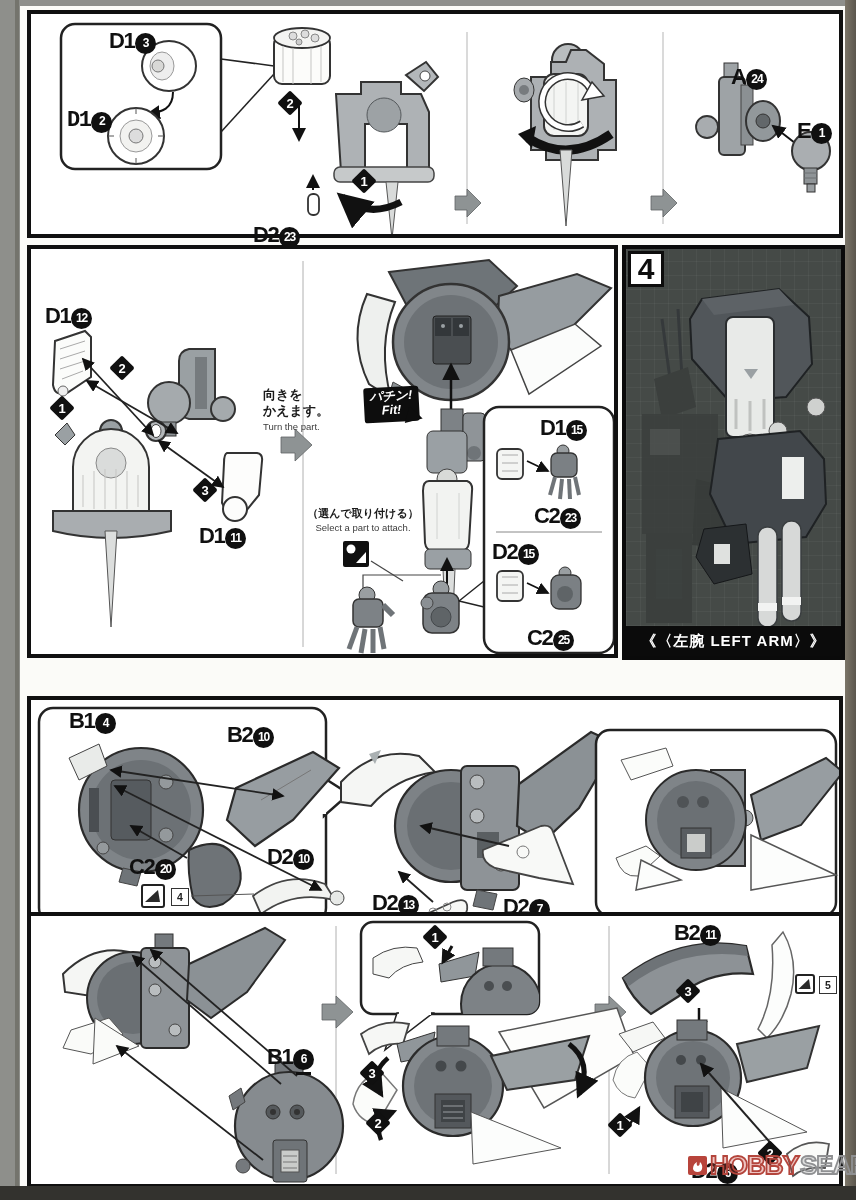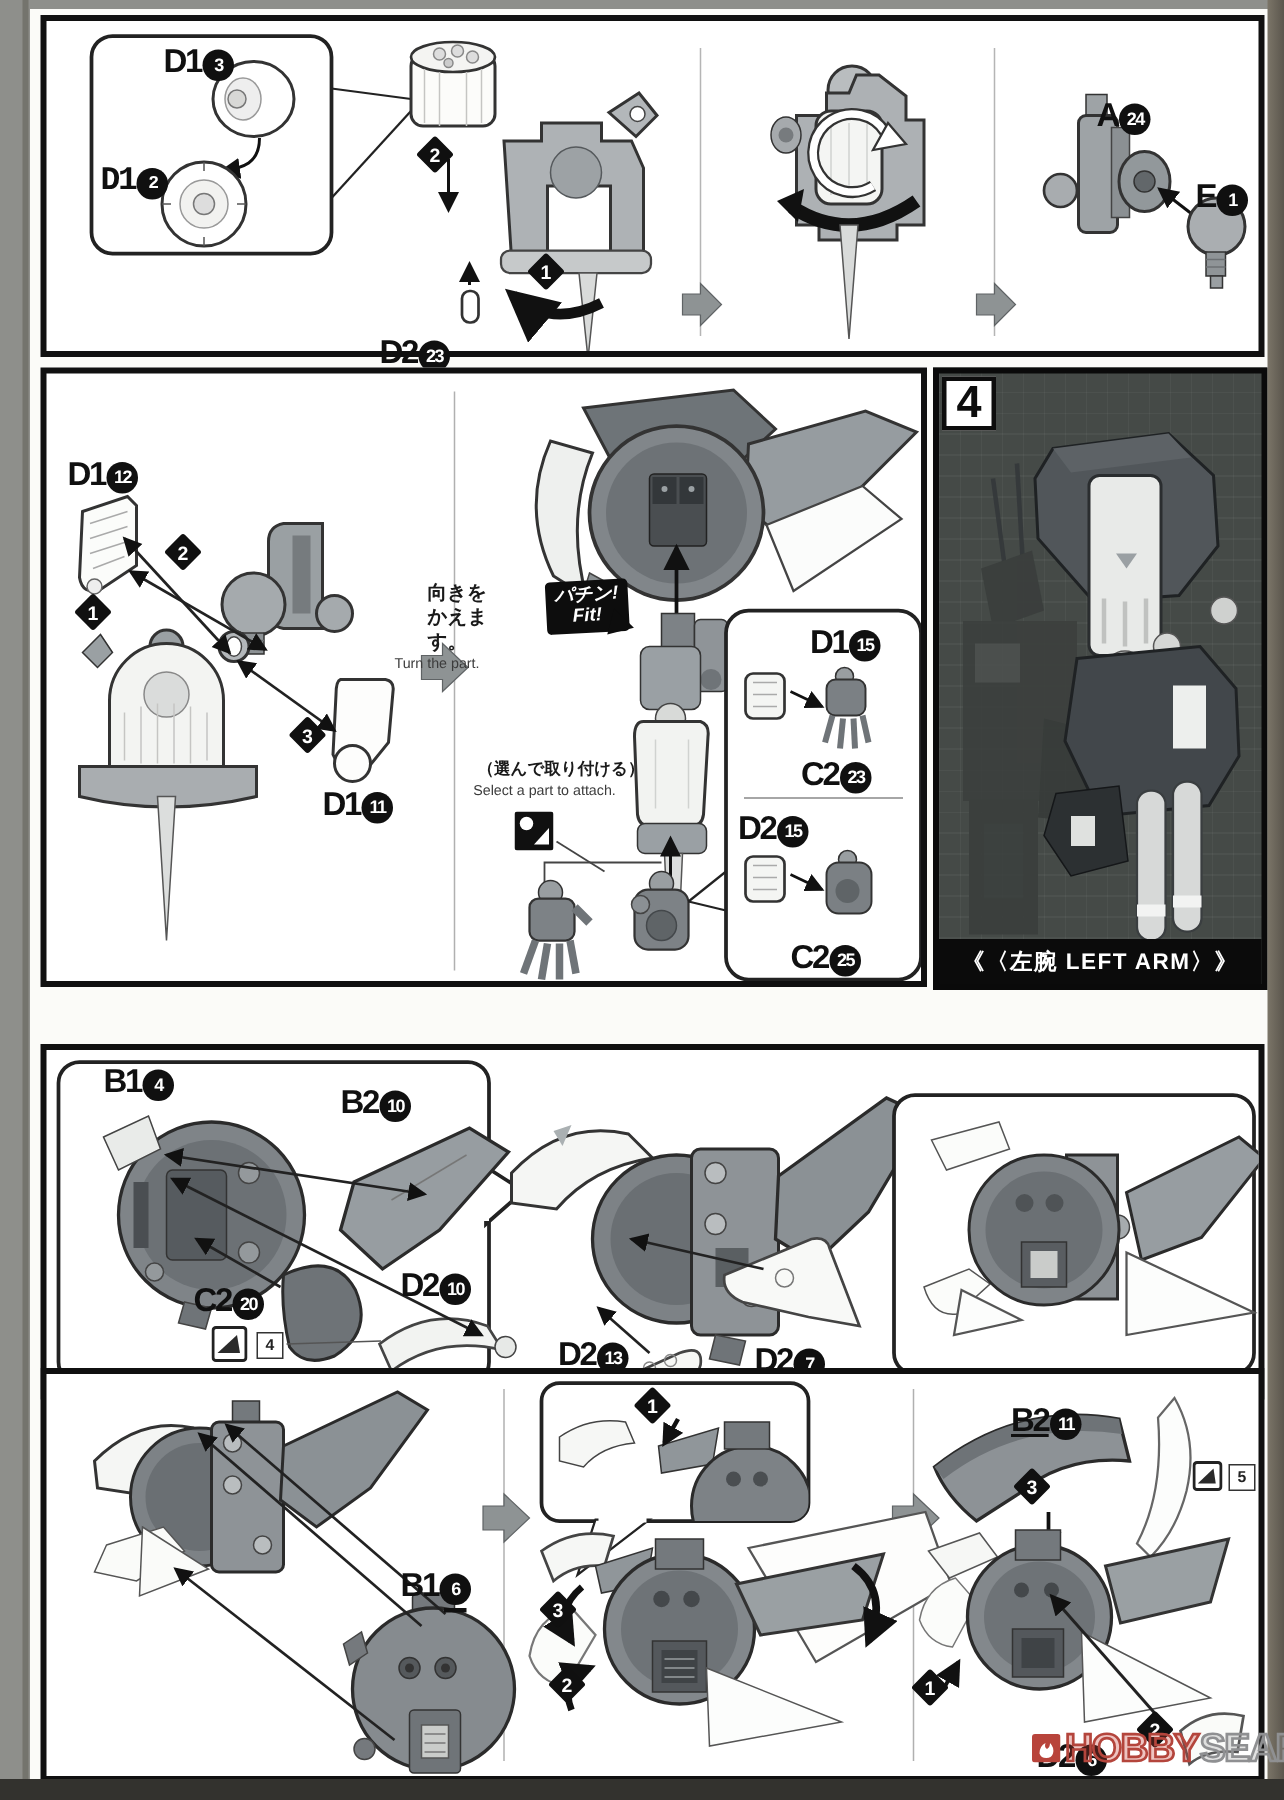--- a/index.html
+++ b/index.html
@@ -17,21 +17,21 @@
   .pnum{position:relative;display:inline-flex;align-items:center;justify-content:center;
         width:21px;height:21px;border-radius:50%;background:#101010;color:#fff;
         font-size:12px;font-weight:bold;letter-spacing:-1px;margin-left:1px;vertical-align:1px;}
   .pnum.ul::after{content:"";position:absolute;left:3px;bottom:-5px;width:15px;height:3px;background:#101010;}
   .dmark{position:absolute;width:22px;height:22px;z-index:5;}
   .dmark .sq{position:absolute;left:2px;top:2px;right:2px;bottom:2px;background:#101010;
              transform:rotate(45deg);border-radius:2px;}
   .dmark .n{position:absolute;left:0;top:0;width:100%;height:100%;display:flex;align-items:center;
             justify-content:center;color:#fff;font-weight:bold;font-size:13px;}
   .note{position:absolute;color:#1a1a1a;line-height:1.25;}
-  .note .jp{font-size:13px;font-weight:bold;display:block;margin-left:22px;}
+  .note .jp{font-size:13px;font-weight:bold;display:block;}
   .note .en{font-size:9.5px;color:#3c3c3c;display:block;margin-top:1px;}
   .note.center{text-align:center;}
   .fittag{position:absolute;background:#0d0d0d;color:#fff;font-weight:bold;font-style:italic;
           font-size:12.5px;line-height:1.1;padding:3px 6px 4px;border-radius:3px;
           transform:rotate(-3deg);text-align:center;z-index:4;}
   .fittag::after{content:"";position:absolute;right:-12px;bottom:-6px;width:0;height:0;
           border:9px solid transparent;border-left:16px solid #0d0d0d;transform:rotate(18deg);}
   .numbox{position:absolute;width:16px;height:16px;border:1.5px solid #333;background:#fff;color:#222;
           font-size:10.5px;font-weight:bold;display:flex;align-items:center;justify-content:center;}
   .stickericon{position:absolute;}
@@ -283,21 +283,21 @@
           <line x1="471" y1="344" x2="487" y2="344" stroke="#aaa"></line>
         <line x1="496" y1="334" x2="517" y2="344" stroke="#111" stroke-width="1.8" marker-end="url(#ah)"></line>
         <g transform="translate(518,318)">
           <circle cx="16" cy="6" r="6" fill="#999ea1" stroke="#333"></circle>
           <rect x="2" y="8" width="30" height="34" rx="8" fill="#7b8084" stroke="#333" stroke-width="1.3"></rect>
           <circle cx="16" cy="27" r="8" fill="#5f6467"></circle>
         </g>
       </g>
     </svg>
     <span class="plabel" style="left:14px;top:56px;"><span>D1</span><span class="pnum">12</span></span>
-    <span class="plabel" style="left:184px;top:276px;text-align:center;"><span>D1</span><span class="pnum">11</span></span>
+    <span class="plabel" style="left:168px;top:276px;text-align:center;"><span>D1</span><span class="pnum">11</span></span>
     <span class="plabel" style="left:461px;top:168px;margin-left:48px;"><span>D1</span><span class="pnum">15</span></span>
     <span class="plabel" style="left:503px;top:256px;"><span>C2</span><span class="pnum">23</span></span>
     <span class="plabel" style="left:461px;top:292px;"><span>D2</span><span class="pnum">15</span></span>
     <span class="plabel" style="left:496px;top:378px;"><span>C2</span><span class="pnum">25</span></span>
     <span class="dmark" style="left:80px;top:108px;">
         <span class="sq"></span>
         <span class="n">2</span>
       </span>
     <span class="dmark" style="left:20px;top:148px;">
         <span class="sq"></span>
@@ -548,21 +548,21 @@
         <rect x="64" y="70" width="34" height="32" fill="#54585c" stroke="#333"></rect>
         <rect x="70" y="76" width="22" height="20" fill="#3f4346"></rect>
         <polygon points="126,28 208,10 196,52 136,66" fill="#9aa0a3" stroke="#333" stroke-width="2"></polygon>
         <polygon points="110,72 196,116 112,132" fill="#fcfdfc" stroke="#555"></polygon>
       </g>
       <line x1="598" y1="210" x2="608" y2="192" stroke="#111" stroke-width="2.5" marker-end="url(#ah)"></line>
       <line x1="744" y1="232" x2="670" y2="148" stroke="#222" stroke-width="2" marker-end="url(#ah)"></line>
       <path d="M756,238 q18,-16 42,-10 l-4,24 q-20,-2 -32,8 z" fill="#fafbf9" stroke="#555" stroke-width="1.8"></path>
     </svg>
     <span class="plabel" style="left:236px;top:130px;"><span>B1</span><span class="pnum ul">6</span></span>
-    <span class="plabel" style="left:643px;top:20px;text-decoration:underline;"><span>B2</span><span class="pnum">11</span></span>
+    <span class="plabel" style="left:643px;top:6px;"><span>B2</span><span class="pnum">11</span></span>
     <span class="plabel" style="left:660px;top:244px;"><span>D2</span><span class="pnum ul">6</span></span>
     <span class="dmark" style="left:393px;top:10px;">
         <span class="sq"></span>
         <span class="n">1</span>
       </span>
     <span class="dmark" style="left:330px;top:146px;">
         <span class="sq"></span>
         <span class="n">3</span>
       </span>
     <span class="dmark" style="left:336px;top:196px;">

